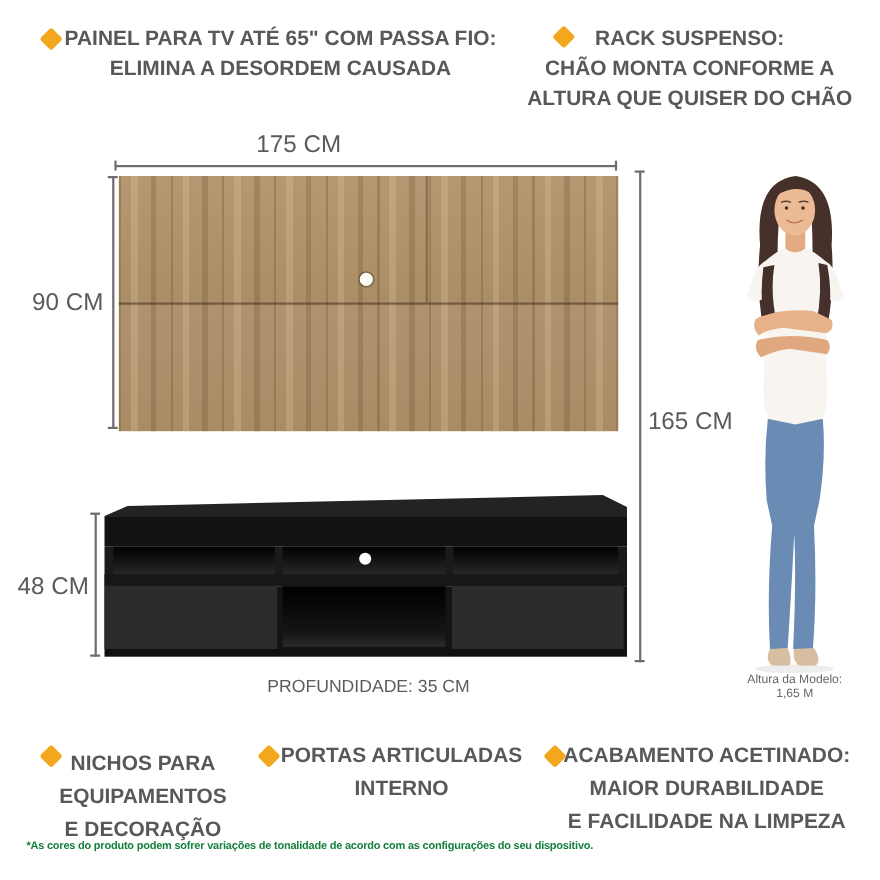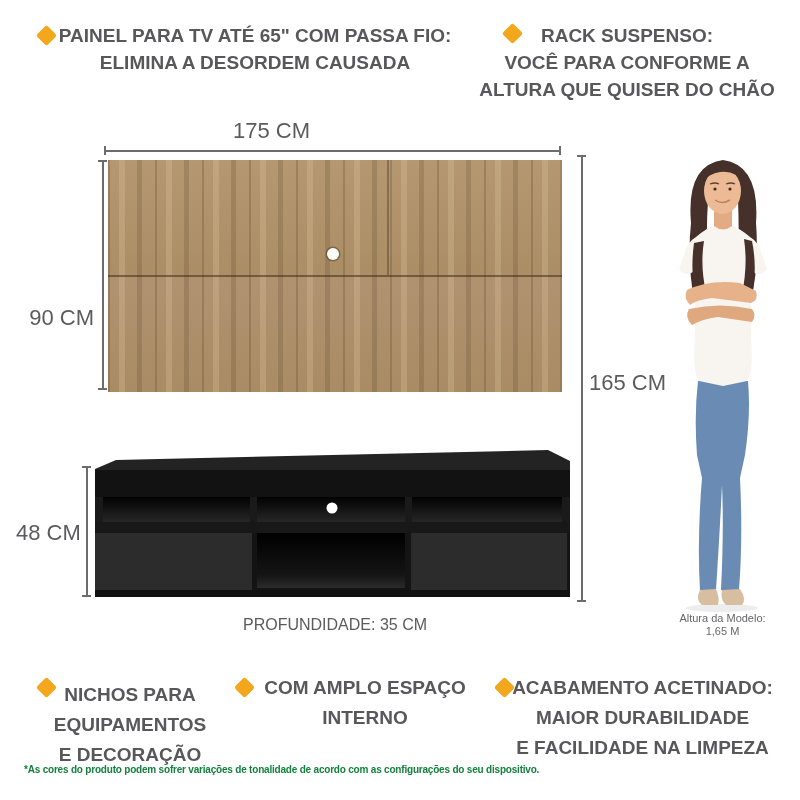--- a/index.html
+++ b/index.html
@@ -69,30 +69,30 @@
 
   <span class="diamond" style="left:39px; top:28px;"></span>
   <div class="feature top" style="left:30px; top:22px; width:450px;">
     <div>PAINEL PARA TV ATÉ 65" COM PASSA FIO:</div>
     <div>ELIMINA A DESORDEM CAUSADA</div>
   </div>
 
   <span class="diamond" style="left:505px; top:26px;"></span>
   <div class="feature top" style="left:468px; top:22px; width:318px;">
     <div>RACK SUSPENSO:</div>
-    <div>VOCÊ PARA CONFORME A</div>
+    <div>CHÃO MONTA CONFORME A</div>
     <div>ALTURA QUE QUISER DO CHÃO</div>
   </div>
 
   <div class="dim-label" style="left:233px; top:118px; width:200px; text-align:left;">175 CM</div>
   <div class="dim-line" style="left:105px; top:150px; width:456px; height:2px;"></div>
   <div class="tick" style="left:104px; top:146px; width:2px; height:9px;"></div>
   <div class="tick" style="left:559px; top:146px; width:2px; height:9px;"></div>
 
-  <div class="dim-label" style="left:6px; top:262px; width:88px; text-align:right;margin-top:43px;">90 CM</div>
+  <div class="dim-label" style="left:6px; top:262px; width:88px; text-align:right;">90 CM</div>
   <div class="dim-line" style="left:102px; top:161px; width:2px; height:228px;"></div>
   <div class="tick" style="left:98px; top:160px; width:9px; height:2px;"></div>
   <div class="tick" style="left:98px; top:388px; width:9px; height:2px;"></div>
 
   <div class="dim-label" style="left:589px; top:370px; width:100px; text-align:left;">165 CM</div>
   <div class="dim-line" style="left:581px; top:156px; width:2px; height:446px;"></div>
   <div class="tick" style="left:577px; top:155px; width:9px; height:2px;"></div>
   <div class="tick" style="left:577px; top:600px; width:9px; height:2px;"></div>
 
   <div class="dim-label" style="left:16px; top:520px; width:76px; text-align:left;">48 CM</div>
@@ -163,21 +163,21 @@
 
   <span class="diamond" style="left:39px; top:680px;"></span>
   <div class="feature bottom" style="left:25px; top:652px; width:210px;margin-top:28px;">
     <div>NICHOS PARA</div>
     <div>EQUIPAMENTOS</div>
     <div>E DECORAÇÃO</div>
   </div>
 
   <span class="diamond" style="left:237px; top:680px;"></span>
   <div class="feature bottom" style="left:255px; top:673px; width:220px;">
-    <div>COM AMPLO ESPAÇO</div>
+    <div>PORTAS ARTICULADAS</div>
     <div>INTERNO</div>
   </div>
 
   <span class="diamond" style="left:497px; top:680px;"></span>
   <div class="feature bottom" style="left:495px; top:673px; width:295px;">
     <div>ACABAMENTO ACETINADO:</div>
     <div>MAIOR DURABILIDADE</div>
     <div>E FACILIDADE NA LIMPEZA</div>
   </div>
 

